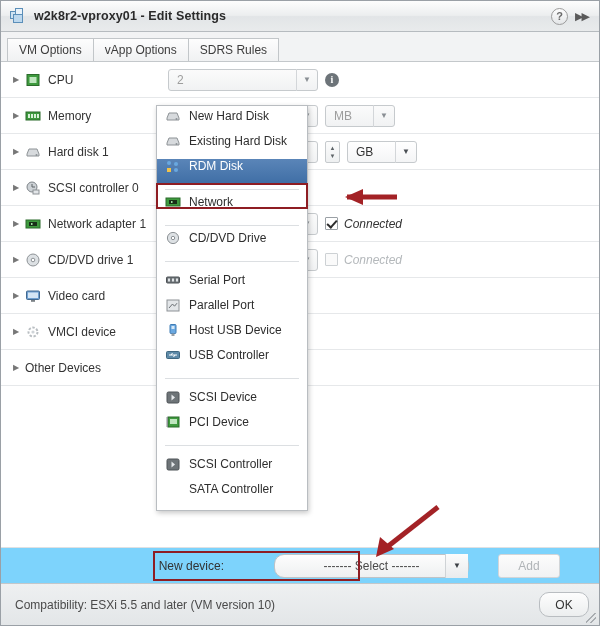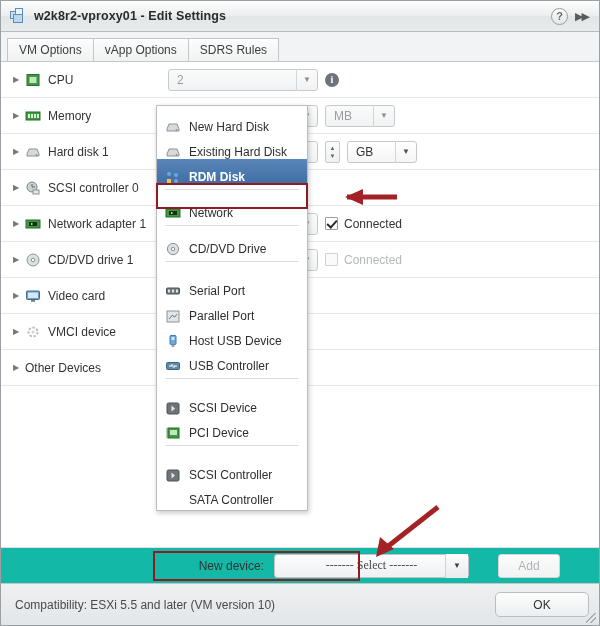--- a/index.html
+++ b/index.html
@@ -186,21 +186,21 @@
   .spinner {
     width: 15px; height: 22px;
     border: 1px solid #c6cacd;
     border-radius: 2px;
     background: linear-gradient(to bottom,#fcfcfc,#eef0f1);
     display: flex; flex-direction: column;
     justify-content: center; align-items: center;
     color: #5d6367; font-size: 6px; line-height: 8px;
     cursor: pointer;
   }
-  .chk-wrap { display: flex; align-items: center; gap: 6px; font-size: 12px; }
+  .chk-wrap { display: flex; align-items: center; gap: 6px; font-size: 12px; font-style: italic; }
   .chk {
     width: 13px; height: 13px;
     border: 1px solid #9aa0a5;
     background: #fff;
     position: relative;
     border-radius: 1px;
   }
   .chk.checked::after {
     content: "";
     position: absolute; left: 3px; top: 0px;
@@ -220,37 +220,37 @@
     width: 152px;
     background: #ffffff;
     border: 1px solid #b9bdc1;
     box-shadow: 1px 2px 5px rgba(0,0,0,.22);
     z-index: 20;
     padding: 3px 0;
   }
   .menu-item {
     height: 25px;
     display: flex;
-    align-items: flex-end;
+    align-items: flex-start;
     padding-left: 8px;
     font-size: 12px;
     color: #2e2e2e;
     cursor: pointer;
     white-space: nowrap;
   }
   .menu-item .mi-icon {
     width: 16px; height: 14px;
     flex: 0 0 16px;
     margin-right: 8px;
     position: relative;
   }
   .menu-item.selected {
     background: linear-gradient(to bottom,#5a85b8,#3f6ea5);
     color: #ffffff;
-    font-weight: bold;
+    font-weight: normal;
   }
   .menu-sep {
     height: 1px;
     background: #dcdfe2;
     margin: 5px 8px;
   }
   .menu-gap { height: 6px; }
 
   
   .hl-box {
@@ -260,39 +260,39 @@
     pointer-events: none;
   }
 
   
   .arrow { position: absolute; z-index: 31; pointer-events: none; }
 
   
   .newdev {
     flex: 0 0 36px;
     height: 36px;
-    background: #14b8a6;
+    background: #7dd3fc;
     border-top: 1px solid #dfe1e3;
     display: flex;
     align-items: center;
     justify-content: flex-end;
     padding-right: 130px;
     position: relative;
+    gap: 40px;
   }
   .newdev-label { font-size: 12px; color: #333; margin-right: 10px; }
   .select-field {
     width: 195px; height: 24px;
     border: 1px solid #bfc3c7;
-    border-radius: 3px;
+    border-radius: 10px;
     background: linear-gradient(to bottom,#fdfdfd,#eef0f1);
     display: flex; align-items: center; justify-content: center;
     font-size: 12px; color: #4a4a4a;
     position: relative;
     cursor: pointer;
-    font-family: Liberation Serif, serif;
   }
   .select-field .caret {
     position: absolute; right: 0; top: -1px; bottom: -1px;
     width: 23px;
     border-left: 1px solid #cfd3d6;
     display: flex; align-items: center; justify-content: center;
     color: #3d4146; font-size: 8px;
     background: linear-gradient(to bottom,#fcfcfc,#e9ebed);
   }
   .add-btn {
@@ -315,24 +315,24 @@
     background: linear-gradient(to bottom,#eef0f1,#e3e6e8);
     border-top: 1px solid #c3c7ca;
     display: flex;
     align-items: center;
     padding: 0 10px 0 14px;
     position: relative;
   }
   .compat { font-size: 12px; color: #4a4a4a; }
   .footer-spacer { flex: 1 1 auto; }
   .fbtn {
-    width: 94px; height: 25px;
+    width: 50px; height: 25px;
     margin-left: 10px;
     border: 1px solid #b9bdc1;
-    border-radius: 5px;
+    border-radius: 10px;
     background: linear-gradient(to bottom,#fdfdfd,#eceeef);
     font-size: 12px;
     color: #333;
     display: flex; align-items: center; justify-content: center;
     cursor: pointer;
     text-align: center;
   }
   .grip {
     position: absolute; right: 3px; bottom: 2px;
     width: 10px; height: 10px;

